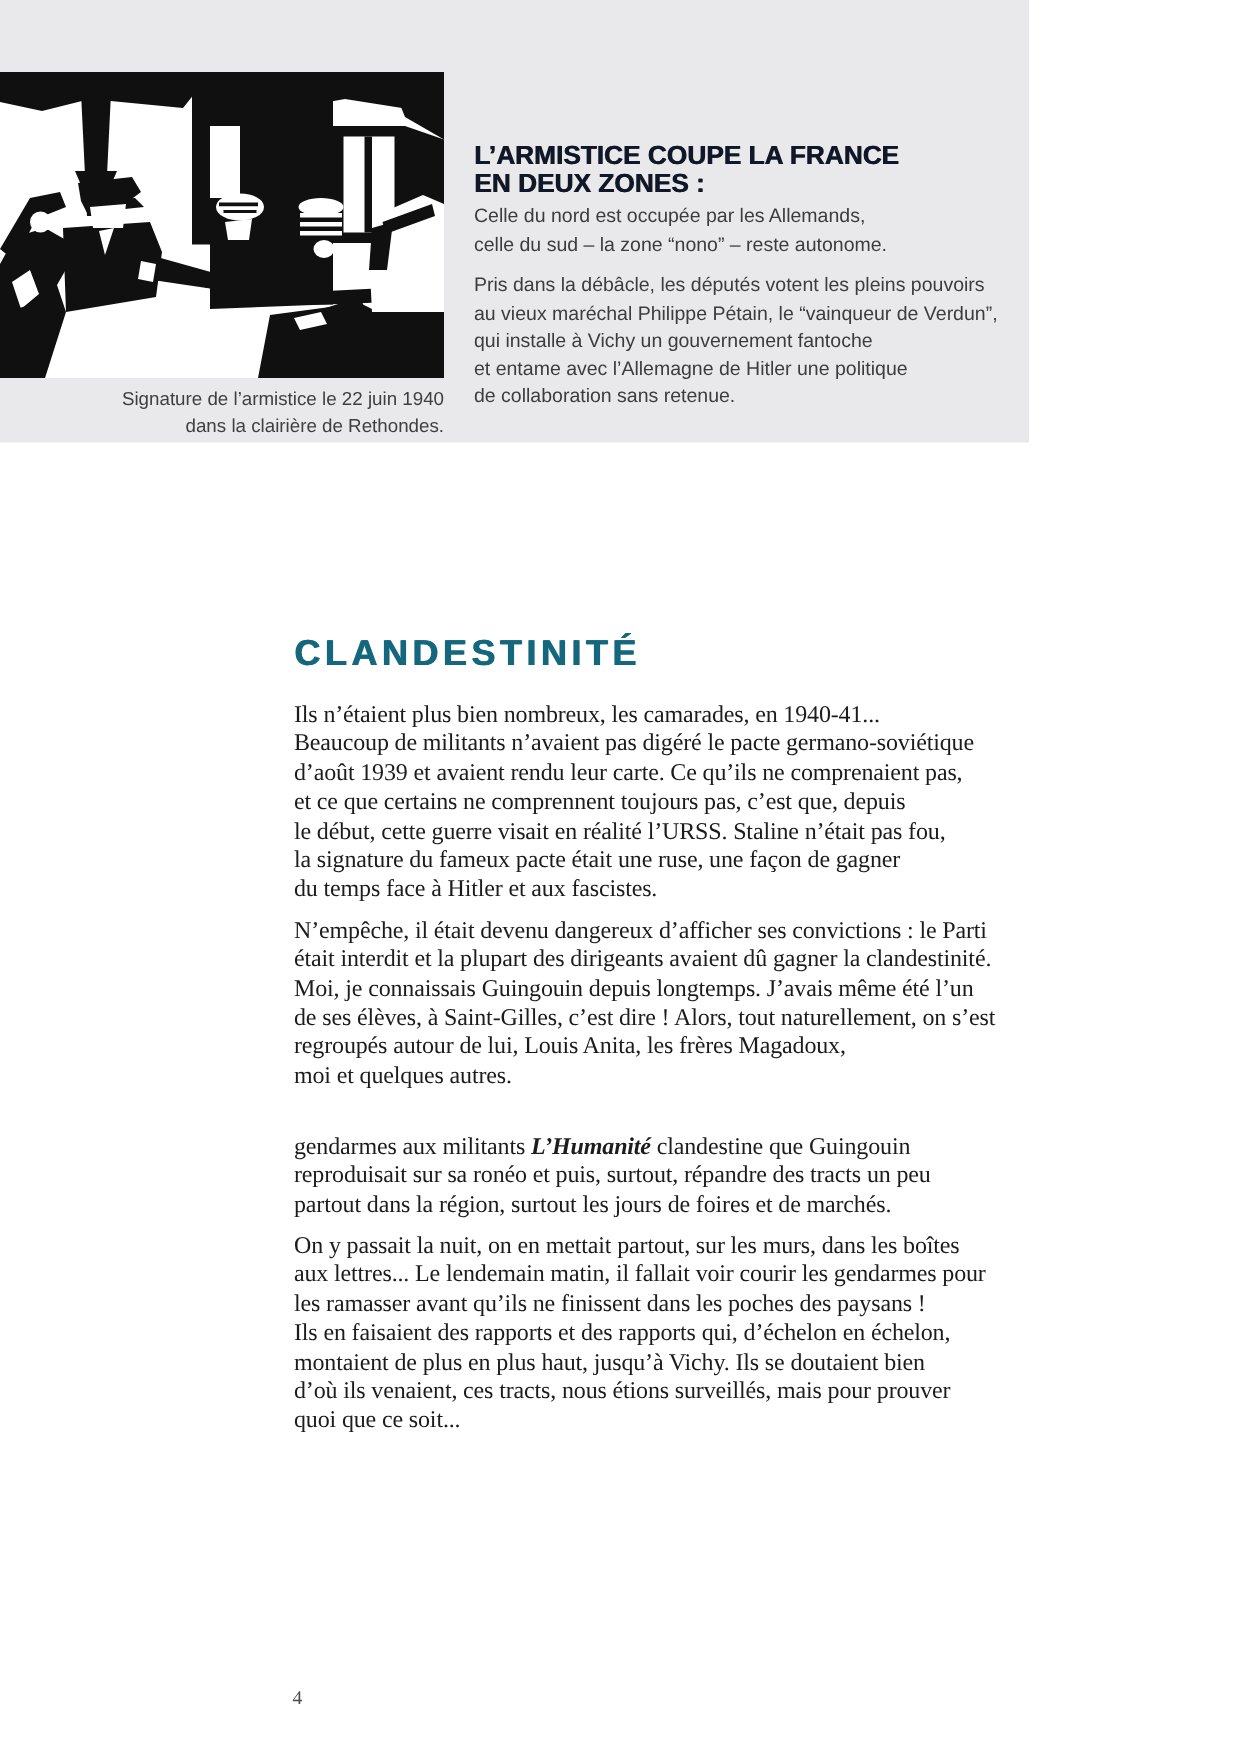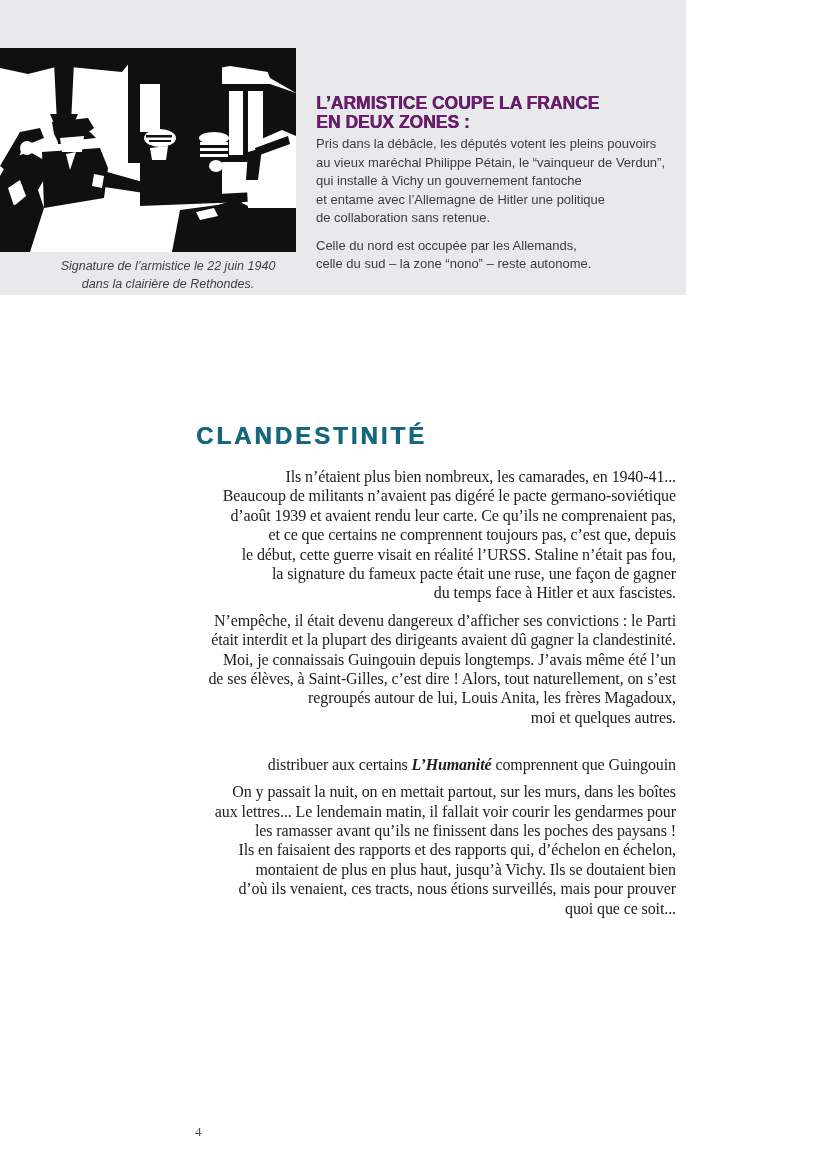--- a/index.html
+++ b/index.html
@@ -18,49 +18,49 @@
   
   .illustration{
     position:absolute;left:0;top:48px;width:296px;height:204px;
     background:#ffffff;
   }
   .illustration svg{display:block;width:100%;height:100%;}
 
   
   .caption{
     position:absolute;left:40px;top:257px;width:256px;
-    text-align:center;font-style:italic;font-size:12.5px;line-height:18px;
+    text-align:right;font-size:12.5px;line-height:18px;
     color:#3f3f41;
   }
 
   
   .hero-text{position:absolute;left:316px;top:94px;width:365px;}
   .hero-heading{
-    font-size:17.5px;line-height:19px;font-weight:700;color:#701a75;
+    font-size:17.5px;line-height:19px;font-weight:700;color:#0f172a;
     letter-spacing:0;margin:0 0 3px 0;
     text-shadow:0.5px 0 0 #1c1c1e;
   }
   .hero-para{
     font-size:13px;line-height:18.5px;color:#3c3c3e;margin:0 0 9px 0;
   }
 
   
   .article{position:absolute;left:196px;top:424px;width:480px;color:#1c1c1c;}
   .article-title{
     font-size:24px;line-height:24px;font-weight:700;letter-spacing:3px;
     color:#15677e;margin:0;text-shadow:0.6px 0 0 #15677e;
   }
   .article-subtitle{
     font-family:"Liberation Serif",serif;font-style:italic;
     font-size:17px;line-height:20px;margin:3px 0 0 0;color:#1d1d1f;
   }
   .body-text{
     font-family:"Liberation Serif",serif;
     font-size:16px;line-height:19.4px;letter-spacing:-0.1px;
-    margin:0 0 8px 0;color:#1c1c1c;text-align:right;
+    margin:0 0 8px 0;color:#1c1c1c;
   }
   .body-text:first-of-type{margin-top:19px;}
   .hum{font-style:italic;font-weight:700;}
 
   
   .folio{
     position:absolute;left:195px;top:1124px;
     font-family:"Liberation Serif",serif;font-size:13px;color:#4a4a4c;
   }
 </style>
@@ -142,27 +142,27 @@
       <polygon points="196,164 214,160 218,168 200,172" fill="#ffffff"></polygon>
     </svg>
   </div>
 
   <div class="caption pre">Signature de l’armistice le 22 juin 1940
 dans la clairière de Rethondes.</div>
 
   <div class="hero-text">
     <h2 class="hero-heading pre">L’ARMISTICE COUPE LA FRANCE
 EN DEUX ZONES :</h2>
+    <p class="hero-para pre">Celle du nord est occupée par les Allemands,
+celle du sud – la zone “nono” – reste autonome.</p>
     <p class="hero-para pre">Pris dans la débâcle, les députés votent les pleins pouvoirs
 au vieux maréchal Philippe Pétain, le “vainqueur de Verdun”,
 qui installe à Vichy un gouvernement fantoche
 et entame avec l’Allemagne de Hitler une politique
 de collaboration sans retenue.</p>
-    <p class="hero-para pre">Celle du nord est occupée par les Allemands,
-celle du sud – la zone “nono” – reste autonome.</p>
   </div>
 
 </div>
 
 <div class="article">
   <h1 class="article-title">CLANDESTINITÉ</h1>
 
   <p class="body-text pre">Ils n’étaient plus bien nombreux, les camarades, en 1940-41...
 Beaucoup de militants n’avaient pas digéré le pacte germano-soviétique
 d’août 1939 et avaient rendu leur carte. Ce qu’ils ne comprenaient pas,
@@ -171,21 +171,22 @@
 la signature du fameux pacte était une ruse, une façon de gagner
 du temps face à Hitler et aux fascistes.</p>
 
   <p class="body-text pre">N’empêche, il était devenu dangereux d’afficher ses convictions : le Parti
 était interdit et la plupart des dirigeants avaient dû gagner la clandestinité.
 Moi, je connaissais Guingouin depuis longtemps. J’avais même été l’un
 de ses élèves, à Saint-Gilles, c’est dire ! Alors, tout naturellement, on s’est
 regroupés autour de lui, Louis Anita, les frères Magadoux,
 moi et quelques autres.</p>
 
-  <p class="body-text"><br><span>distribuer aux certains </span><em class="hum">L’Humanité</em><span> comprennent que Guingouin</span><br></p>
+  <p class="body-text"><br><span>gendarmes aux militants </span><em class="hum">L’Humanité</em><span> clandestine que Guingouin</span><br><span class="pre">reproduisait sur sa ronéo et puis, surtout, répandre des tracts un peu
+partout dans la région, surtout les jours de foires et de marchés.</span></p>
 
   <p class="body-text pre">On y passait la nuit, on en mettait partout, sur les murs, dans les boîtes
 aux lettres... Le lendemain matin, il fallait voir courir les gendarmes pour
 les ramasser avant qu’ils ne finissent dans les poches des paysans !
 Ils en faisaient des rapports et des rapports qui, d’échelon en échelon,
 montaient de plus en plus haut, jusqu’à Vichy. Ils se doutaient bien
 d’où ils venaient, ces tracts, nous étions surveillés, mais pour prouver
 quoi que ce soit...</p>
 </div>
 

